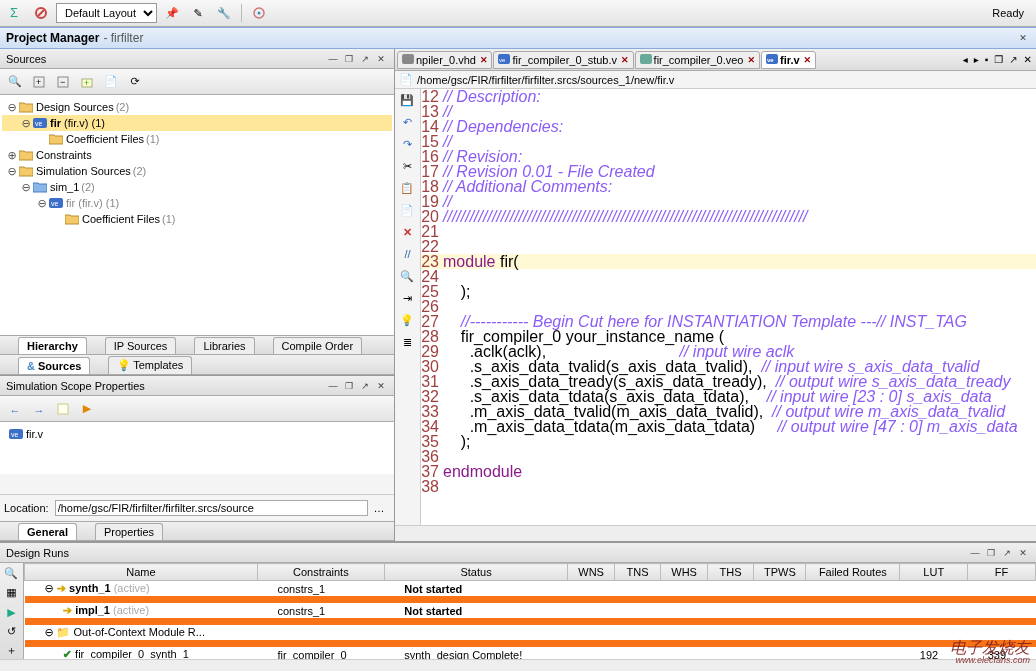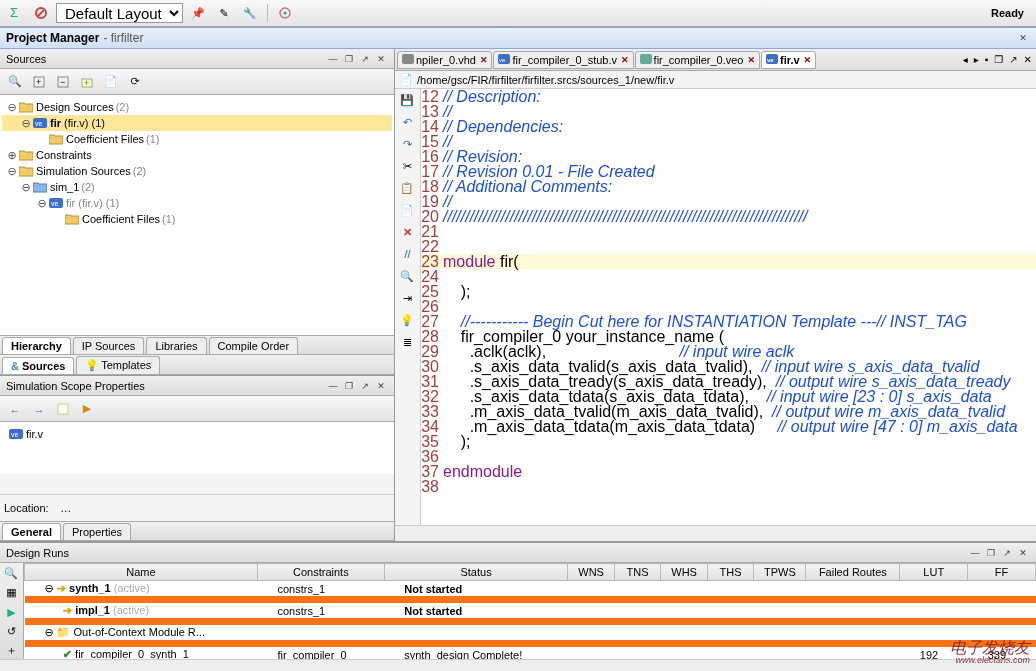--- a/index.html
+++ b/index.html
@@ -1,22 +1,22 @@
 <!DOCTYPE html>
 <html><head>
 <meta charset="utf-8">
 <style>
 * { box-sizing: border-box; margin: 0; padding: 0; font-family: Arial, sans-serif; }
 body { font-size: 11px; background: #eee; color: #000; width: 1036px; height: 671px; overflow: hidden; position: relative; }
 
 .toolbar-top { height: 27px; background: linear-gradient(#f8f8f8,#e4e4e4); border-bottom: 1px solid #aaa; display: flex; align-items: center; padding: 0 4px; gap: 4px; }
 .tbtn { width: 22px; height: 22px; display:flex;align-items:center;justify-content:center; border:1px solid transparent; border-radius:2px; cursor:pointer; }
-.layout-select { height: 20px; border:1px solid #999; background:#fff; font-size:15px; padding:0 4px; }
+.layout-select { height: 20px; border:1px solid #999; background:#fff; font-size:11px; padding:0 4px; }
 .spacer { flex: 1; }
-.ready { font-weight: bold; padding-right: 8px; }
+.ready { font-weight: normal; padding-right: 8px; }
 
 .pm-bar { height: 22px; background: linear-gradient(#e8f0fa,#cfe0f5); border-top:1px solid #8aa8d8; border-bottom:1px solid #8aa8d8; display:flex; align-items:center; padding:0 6px; font-size:12px; }
 .pm-bar b { font-weight:bold; }
 .pm-bar span.sub { color:#555; margin-left:4px; }
 
 .main-split { display:flex; height: 492px; }
 .left-col { width: 395px; display:flex; flex-direction:column; border-right:1px solid #999; background:#f4f4f4; }
 .right-col { flex:1; display:flex; flex-direction:column; background:#fff; }
 
 .panel-hdr { height:20px; background:linear-gradient(#f0f0f0,#ddd); border-bottom:1px solid #aaa; display:flex; align-items:center; padding:0 6px; font-size:11px; }
@@ -29,21 +29,21 @@
 .tree-row { display:flex;align-items:center;height:16px;padding-left:4px;white-space:nowrap; }
 .tree-row .tw { width:12px;text-align:center;color:#555;cursor:pointer; }
 .tree-row .ic { width:16px;height:14px;display:inline-flex;align-items:center;justify-content:center;margin-right:2px; }
 .tree-row .lbl { cursor:default; }
 .tree-row .cnt { color:#888; margin-left:2px; }
 .tree-row.sel { background:#ffe79a; }
 .tree-row b { font-weight:bold; }
 .ind1 { padding-left:18px; } .ind2 { padding-left:34px; } .ind3 { padding-left:50px; }
 
 .tabbar { height:20px;background:linear-gradient(#f0f0f0,#ddd);border-top:1px solid #aaa;border-bottom:1px solid #aaa;display:flex;align-items:flex-end; font-size:11px; }
-.tabbar .tab { padding:2px 8px;border:1px solid #aaa;border-bottom:none;background:#eee;margin-left:2px;border-top-left-radius:3px;border-top-right-radius:3px;cursor:pointer; }
+.tabbar .tab { padding:2px 8px;border:1px solid #aaa;border-bottom:none;background:#eee;margin-left:18px;border-top-left-radius:3px;border-top-right-radius:3px;cursor:pointer; }
 .tabbar .tab.active { background:#fff; font-weight:bold; }
 .tabbar .tab .bulb { color:#e0b000; margin-right:2px; }
 
 .sim-panel { border-top:1px solid #999;background:#f4f4f4; }
 .sim-body { background:#fff;padding:4px; }
 .loc-row { display:flex;align-items:center;padding:2px 4px;background:#f4f4f4;border-top:1px solid #ccc;margin-top:20px; }
 .loc-row input { flex:1;border:1px solid #aaa;font-size:11px;padding:1px 2px;background:#fff; }
 
 .editor-tabs { height:22px;background:linear-gradient(#f0f0f0,#ddd);border-bottom:1px solid #aaa;display:flex;align-items:center;padding:0 2px;font-size:11px;overflow:hidden; }
 .etab { display:flex;align-items:center;padding:2px 4px;border:1px solid #aaa;background:#eee;margin-right:1px;border-top-left-radius:3px;border-top-right-radius:3px;cursor:pointer;white-space:nowrap; }
@@ -56,21 +56,21 @@
 .path-bar { height:18px;background:#f4f4f4;border-bottom:1px solid #ccc;display:flex;align-items:center;padding:0 4px;font-size:11px; }
 .path-bar .ic { width:18px; }
 
 .editor-body { flex:1;display:flex;overflow:hidden; }
 .ed-gutter { width:26px;background:#f4f4f4;border-right:1px solid #ccc;display:flex;flex-direction:column;align-items:center;padding-top:2px;gap:4px; }
 .ed-gutter .g { width:18px;height:18px;cursor:pointer;display:flex;align-items:center;justify-content:center;font-size:11px; }
 
 .code { flex:1;overflow:auto;font-family:monospace;font-size:16px;background:#fff;position:relative; }
 .code-line { display:flex;white-space:pre;height:15px;line-height:15px; }
 .ln { width:22px;text-align:right;color:#a04040;padding-right:4px;user-select:none; }
-.cm { color:#1d4ed8;font-style:italic; }
+.cm { color:#8b5cf6;font-style:italic; }
 .kw { color:#8b1a8b; }
 .hl { background:#fff9d6; }
 .hscroll { height:16px;background:#eee;border-top:1px solid #ccc; }
 
 .runs-panel { border-top:2px solid #999;background:#f4f4f4;height:134px;display:flex;flex-direction:column; }
 .runs-body { flex:1;display:flex;overflow:hidden; }
 .runs-side { width:24px;background:linear-gradient(#f0f0f0,#ddd);border-right:1px solid #aaa;display:flex;flex-direction:column;align-items:center;padding-top:2px;gap:2px; }
 .runs-side .g { width:18px;height:18px;cursor:pointer;display:flex;align-items:center;justify-content:center; }
 
 .runs-table { flex:1;overflow:auto;background:#fff;font-size:11px; }
@@ -273,20 +273,21 @@
                 <rect width="14" height="10" rx="2" fill="#3b6fc8"></rect>
                 <text x="2" y="8" font-size="7" fill="#fff">ve</text>
               </svg>
             </span>
           <span>fir.v</span>
         </div>
         <div style="height:28px"></div>
       </div>
       <div class="loc-row">
         <span style="margin-right:6px">Location:</span>
+        <input value="/home/gsc/FIR/firfilter/firfilter.srcs/source" style="">
         <span class="tbtn">…</span>
       </div>
       <div class="tabbar">
         <div class="tab active">General</div>
         <div class="tab">Properties</div>
       </div>
     </div>
   </div>
 
   <div class="right-col">

